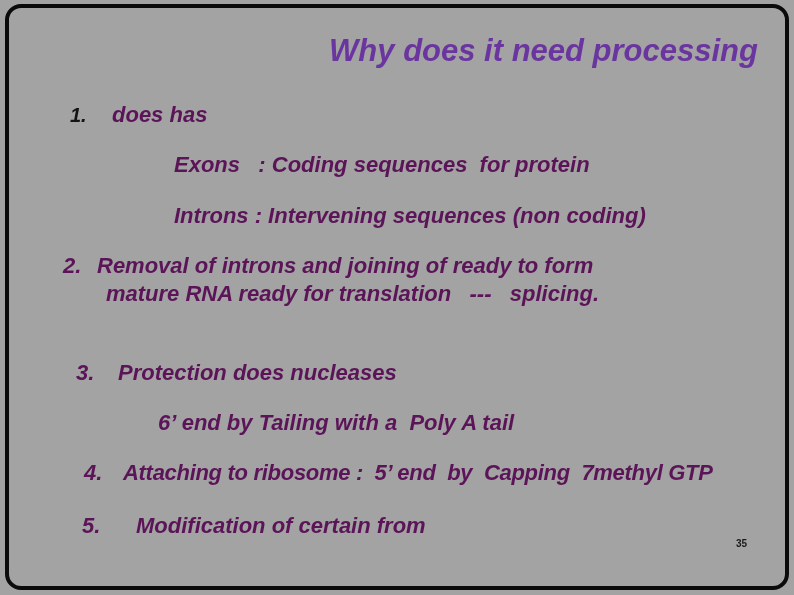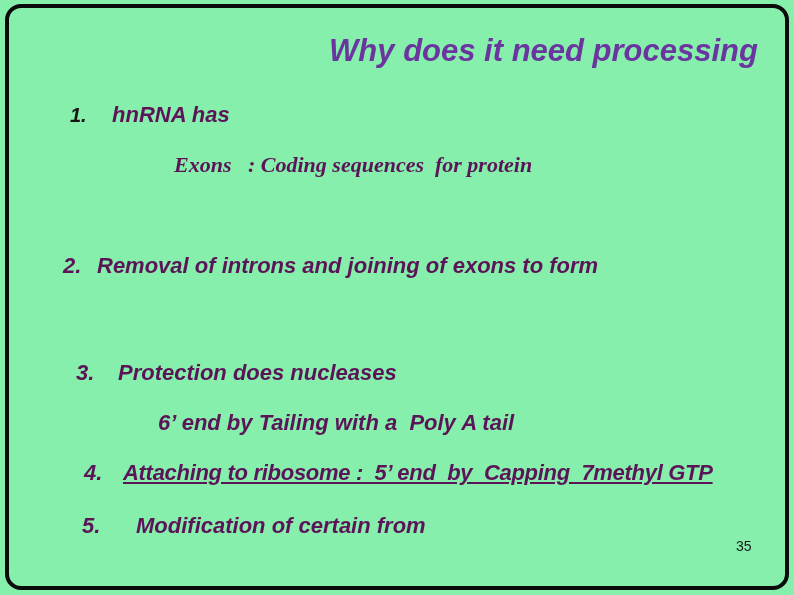--- a/index.html
+++ b/index.html
@@ -4,21 +4,21 @@
 <style>
   html, body {
     margin: 0;
     padding: 0;
     background: #ffffff;
   }
   .slide {
     position: relative;
     width: 794px;
     height: 595px;
-    background: #86efac;
+    background: #a3a3a3;
     overflow: hidden;
     font-family: "Liberation Sans", sans-serif;
   }
   .slide-border {
     position: absolute;
     left: 5px;
     top: 4px;
     right: 5px;
     bottom: 5px;
     border: 4px solid #0b0b0b;
@@ -42,59 +42,61 @@
     font-style: italic;
     font-size: 22px;
     line-height: 1.2;
     color: #5c1458;
     white-space: pre;
   }
   .num-black { color: #141414; }
   
   .n0 { left: 70px;  top: 103px; font-size: 20px; }
   .t0 { left: 112px; top: 102px; }
-  .t1 { left: 174px; top: 152px; font-family: Liberation Serif, serif; }
+  .t1 { left: 174px; top: 152px; }
   .t2 { left: 174px; top: 203px; }
   .n3 { left: 63px;  top: 253px; }
   .t3 { left: 97px;  top: 253px; }
   .t4 { left: 106px; top: 281px; }
   .n5 { left: 76px;  top: 360px; }
   .t5 { left: 118px; top: 360px; }
   .t6 { left: 158px; top: 410px; }
   .n7 { left: 84px;  top: 460px; }
-  .t7 { left: 123px; top: 460px; letter-spacing: -0.3px; text-decoration: underline; }
+  .t7 { left: 123px; top: 460px; letter-spacing: -0.3px; }
   .n8 { left: 82px;  top: 513px; }
   .t8 { left: 136px; top: 513px; }
   .page-number {
     position: absolute;
     left: 736px;
     top: 538px;
-    font-size: 14px;
-    font-weight: normal;
+    font-size: 10px;
+    font-weight: bold;
     font-style: normal;
     color: #1a1a1a;
     font-family: "Liberation Sans", sans-serif;
   }
 </style>
 </head>
 <body>
 
 <div class="slide">
   <div class="slide-border"></div>
 
   <div class="title">Why does it need processing</div>
 
   <span class="num num-black n0">1.</span>
-  <span class="txt t0">hnRNA has</span>
+  <span class="txt t0">does has</span>
 
   <span class="txt t1">Exons   : Coding sequences  for protein</span>
 
+  <span class="txt t2">Introns : Intervening sequences (non coding)</span>
 
   <span class="num n3">2.</span>
-  <span class="txt t3">Removal of introns and joining of exons to form</span>
+  <span class="txt t3">Removal of introns and joining of ready to form</span>
+  <span class="txt t4">mature RNA ready for translation   ---   splicing.</span>
 
   <span class="num n5">3.</span>
   <span class="txt t5">Protection does nucleases</span>
 
   <span class="txt t6">6’ end by Tailing with a  Poly A tail</span>
 
   <span class="num n7">4.</span>
   <span class="txt t7">Attaching to ribosome :  5’ end  by  Capping  7methyl GTP</span>
 
   <span class="num n8">5.</span>

